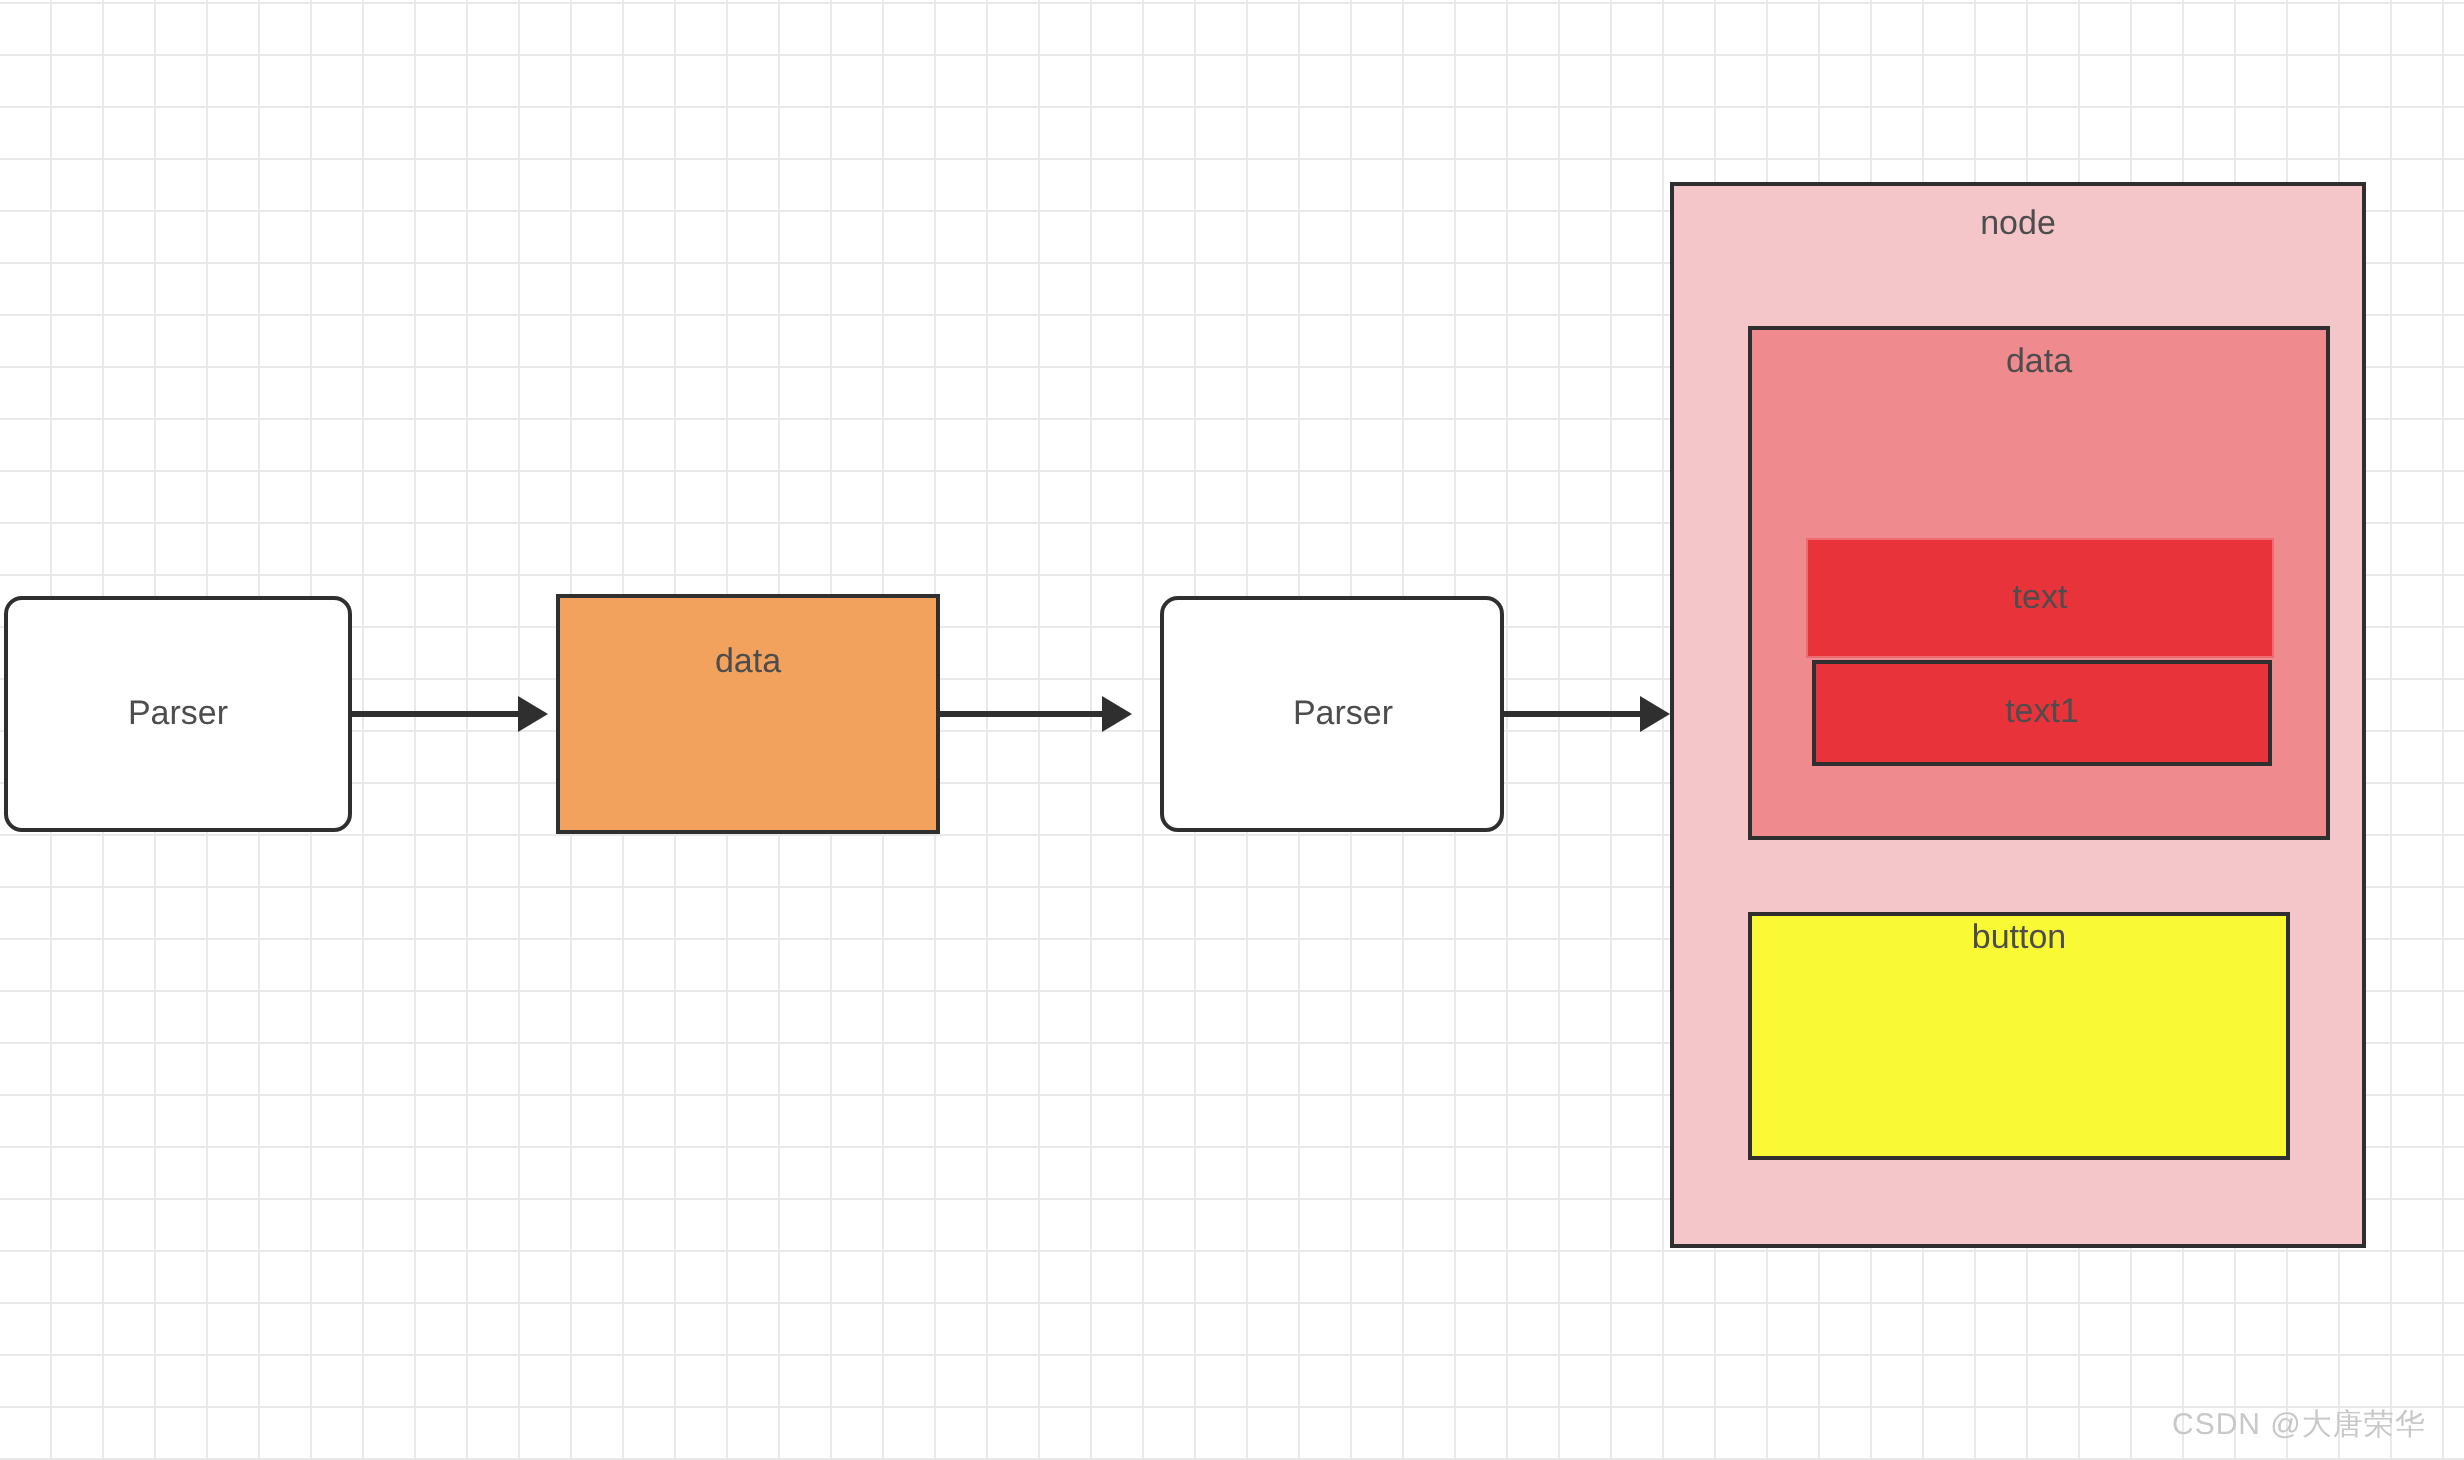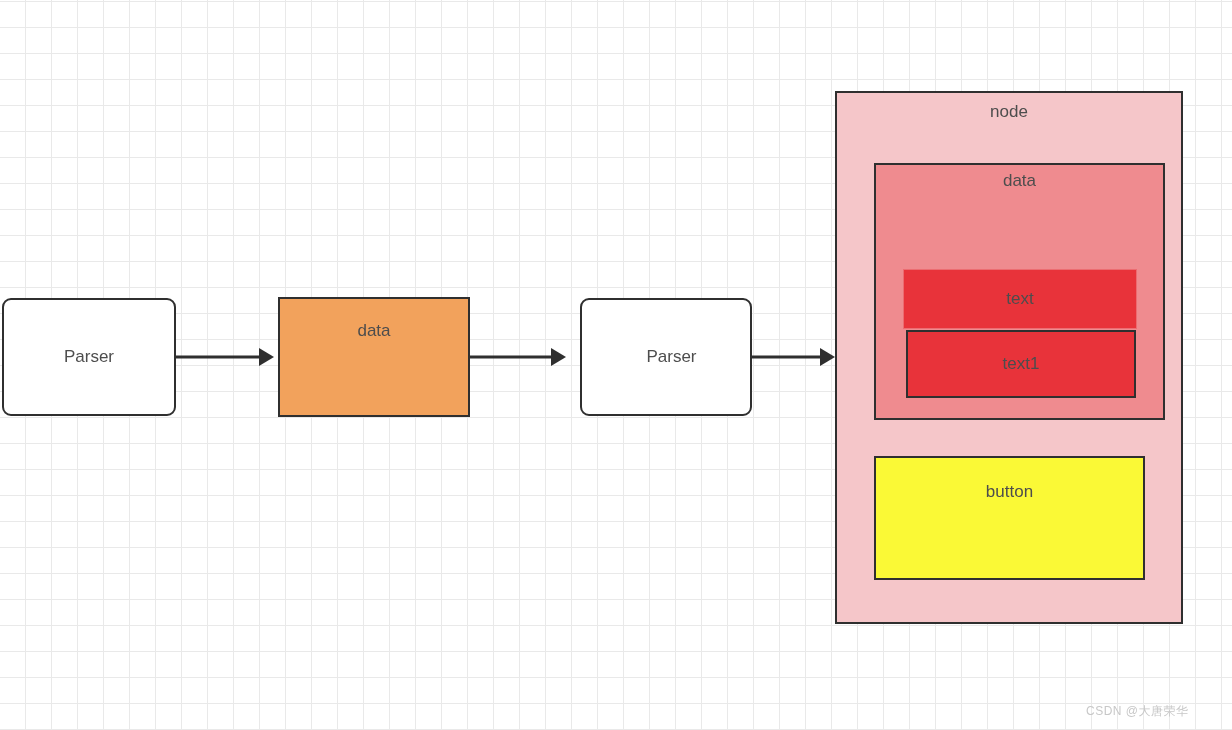--- a/index.html
+++ b/index.html
@@ -82,21 +82,21 @@
   }
 
   
   .leaf-yellow {
     background: #faf936;
     border: 2.5px solid #2f2f2f;
     display: flex;
     align-items: flex-start;
     justify-content: center;
   }
-  .leaf-yellow .lbl { margin-top: 24px; }
+  .leaf-yellow .lbl { margin-top: 1px; }
 
   
   .container-title {
     position: absolute;
     left: 0;
     right: 0;
     text-align: center;
     color: #4d4d4d;
     font-size: 17px;
   }
@@ -122,21 +122,21 @@
     border-top: 9px solid transparent;
     border-bottom: 9px solid transparent;
     border-left: 15px solid #2f2f2f;
     transform: translateY(-50%);
   }
 
   
   #watermark {
     position: absolute;
     color: #c8c8c8;
-    font-size: 12px;
+    font-size: 15px;
     letter-spacing: 0.5px;
     white-space: nowrap;
   }
 </style>
 </head>
 <body>
 
 <div id="canvas">
 
   <div class="box proc" style="left:2px; top:298px; width:174px; height:118px;">
@@ -171,21 +171,21 @@
   </div>
 
   <div class="box container-image" style="left:874px; top:163px; width:291px; height:257px;">
     <div class="container-title" style="top:6px;">data</div>
   </div>
 
   <div class="box leaf-red noborder" style="left:904px; top:241px; width:232px; height:58px;">
     <span class="lbl">text</span>
   </div>
 
-  <div class="box leaf-red bordered" style="left:906px; top:330px; width:230px; height:68px;">
+  <div class="box leaf-red bordered" style="left:906px; top:330px; width:230px; height:53px;">
     <span class="lbl">text1</span>
   </div>
 
   <div class="box leaf-yellow" style="left:874px; top:456px; width:271px; height:124px;">
     <span class="lbl">button</span>
   </div>
 
   <div id="watermark" style="left:1086px; top:703px;">CSDN @大唐荣华</div>
 
 </div>

